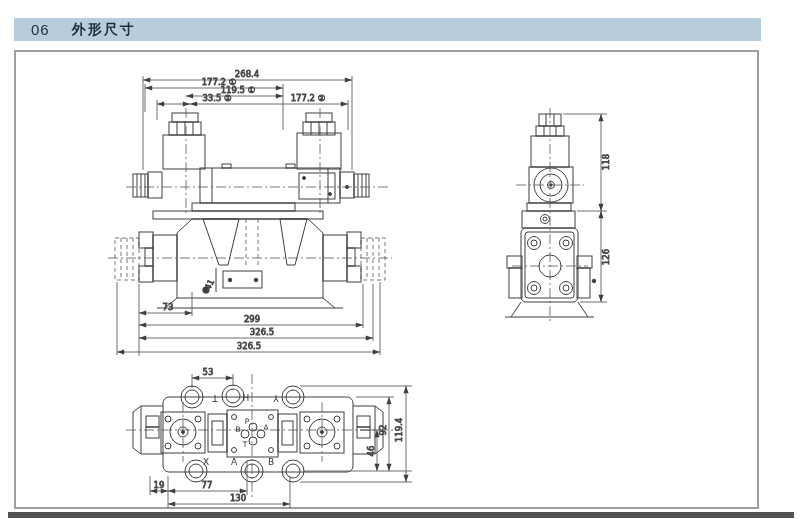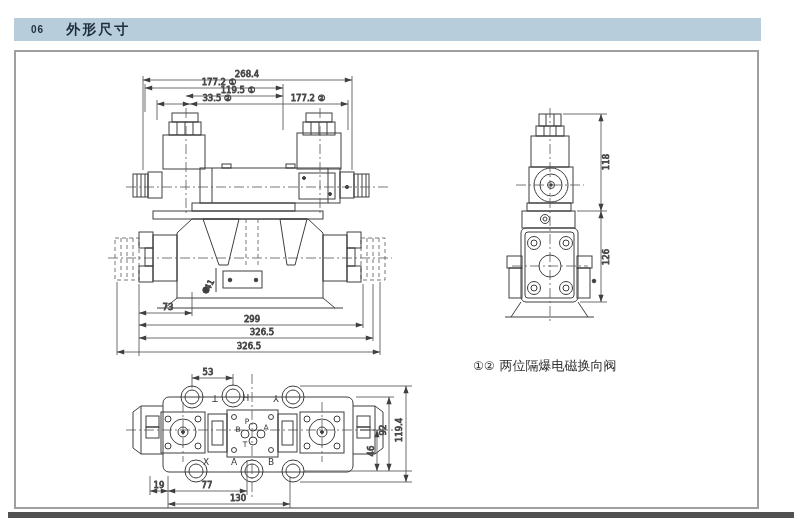--- a/index.html
+++ b/index.html
@@ -1,20 +1,20 @@
 <!DOCTYPE html>
 <html><head>
 <meta charset="utf-8">
 <style>
   html,body{margin:0;padding:0;background:#ffffff;}
   #page{position:relative;width:800px;height:519px;background:#ffffff;overflow:hidden;
         font-family:"Liberation Sans","DejaVu Sans",sans-serif;}
   #header-bar{position:absolute;left:14px;top:18px;width:747px;height:23px;
         background:#b7cddc;display:flex;align-items:center;}
-  #header-bar .num{margin-left:17px;font-size:10px;font-weight:bold;color:#1d2d3d;letter-spacing:1px;}
+  #header-bar .num{margin-left:17px;font-size:15px;font-weight:normal;color:#1d2d3d;letter-spacing:1px;}
   #header-bar .ttl{margin-left:22px;font-size:14px;font-weight:bold;color:#1d2d3d;letter-spacing:2px;}
   #frame{position:absolute;left:14px;top:50px;width:745px;height:459px;
         border:2px solid #9f9f9f;background:#ffffff;box-sizing:border-box;}
   #note{position:absolute;left:473px;top:357px;font-size:13px;color:#2e2e2e;white-space:nowrap;}
   #note .mk{font-size:12px;margin-right:5px;color:#2e2e2e;}
   #bottom-bar{position:absolute;left:8px;top:512px;width:786px;height:6px;background:#525252;}
   svg{position:absolute;left:0;top:0;}
   .ln{stroke:#3f3f3f;fill:none;stroke-width:1;}
   .cl{stroke:#555;fill:none;stroke-width:.8;stroke-dasharray:10 3 2 3;}
   .hid{stroke:#555;fill:none;stroke-width:.8;stroke-dasharray:4 3;}
@@ -304,18 +304,15 @@
       <line x1="290" y1="476" x2="290" y2="508"></line>
       <line x1="150" y1="491" x2="168" y2="491" marker-start="url(#ar)" marker-end="url(#ar)"></line>
       <line x1="168" y1="491" x2="247" y2="491" marker-start="url(#ar)" marker-end="url(#ar)"></line>
       <line x1="168" y1="504" x2="290" y2="504" marker-start="url(#ar)" marker-end="url(#ar)"></line>
       <text class="d" x="159" y="488">19</text>
       <text class="d" x="207" y="488">77</text>
       <text class="d" x="238" y="501">130</text>
     </g>
   </svg>
 
-  <div id="note">
-    <span class="mk">①②</span><span>两位隔爆电磁换向阀</span>
-  </div>
 
   <div id="bottom-bar"></div>
 </div>
 
 </body></html>

